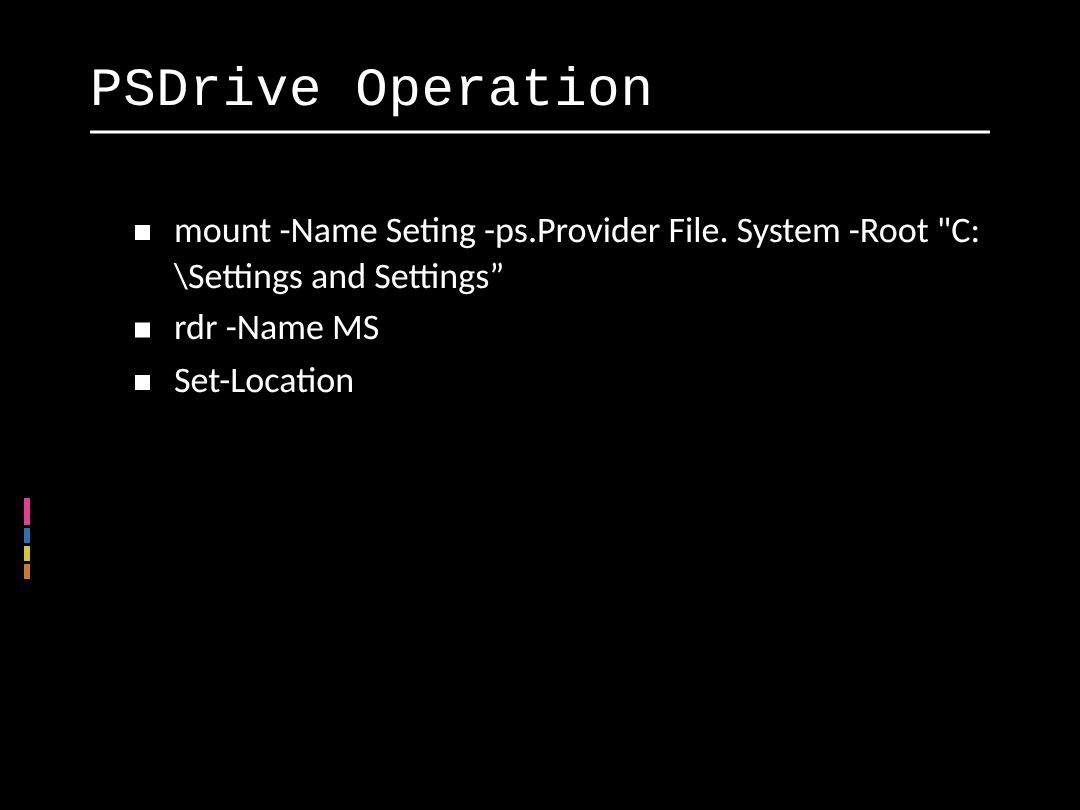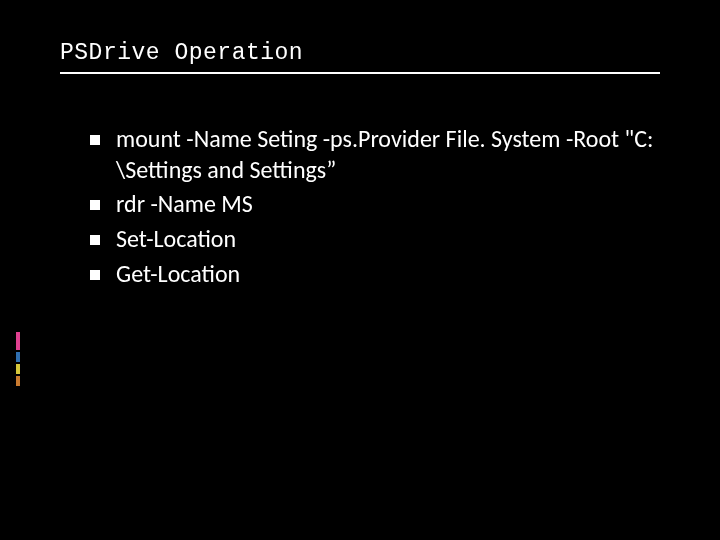--- a/index.html
+++ b/index.html
@@ -14,21 +14,21 @@
     width: 720px;
     height: 540px;
     background: #000;
     color: #fff;
     box-sizing: border-box;
     padding: 40px 60px 40px 60px;
     position: relative;
   }
   .title {
     font-family: "Consolas", "Courier New", monospace;
-    font-size: 23px;
+    font-size: 36px;
     font-weight: 400;
     color: #fff;
     margin: 0 0 6px 0;
     letter-spacing: 0.5px;
   }
   .underline {
     height: 2px;
     background: #fff;
     width: 100%;
     margin-bottom: 50px;
@@ -75,21 +75,20 @@
 <body>
 
 <div class="slide">
   <h1 class="title">PSDrive Operation</h1>
   <div class="underline"></div>
 
   <ul class="bullets">
     <li>mount -Name Seting -ps.Provider File. System -Root "C: \Settings and Settings”</li>
     <li>rdr -Name MS</li>
     <li>Set-Location</li>
-    <li>Get-Location</li>
   </ul>
 
   <div class="side-accents">
     <div class="acc-pink"></div>
     <div class="acc-blue"></div>
     <div class="acc-yellow"></div>
     <div class="acc-orange"></div>
   </div>
 </div>
 

